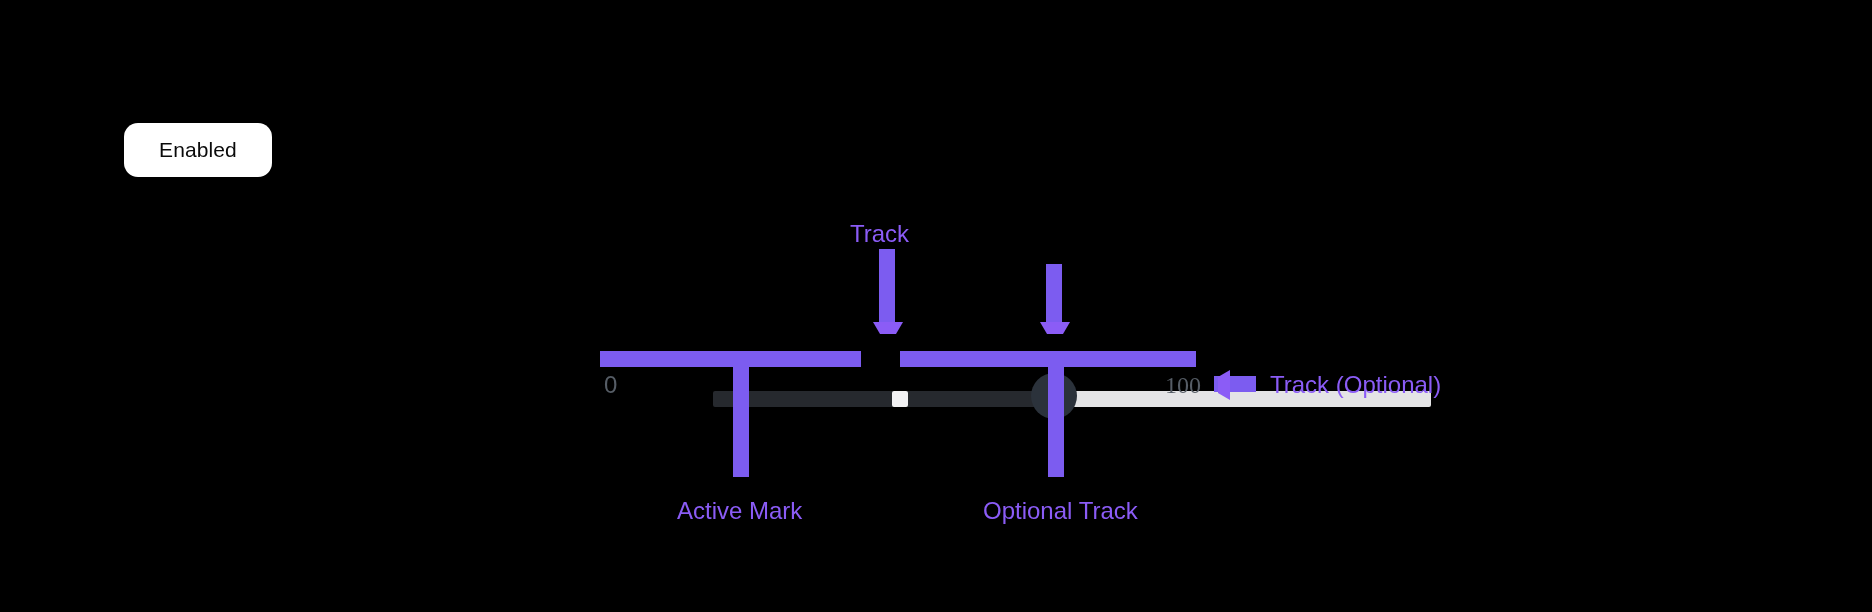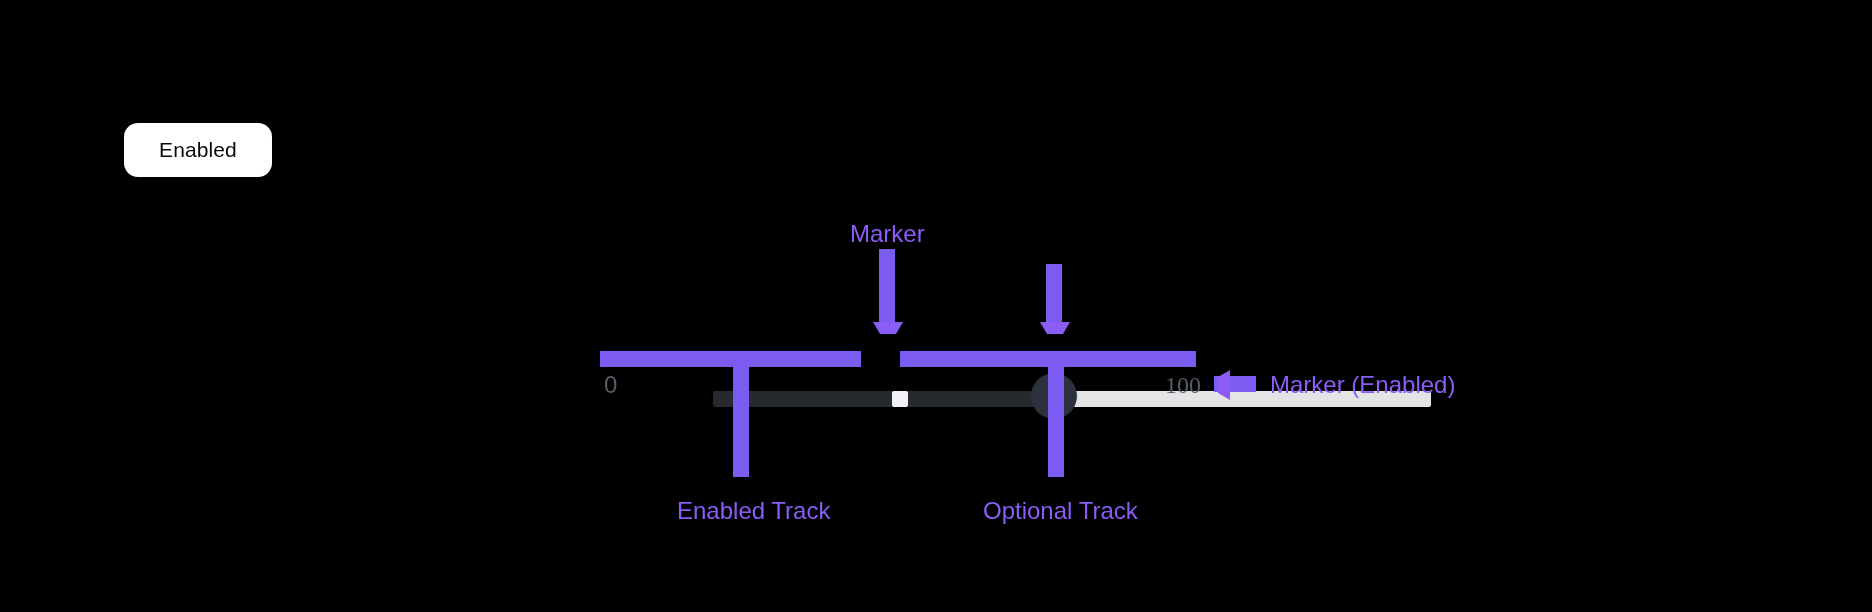--- a/index.html
+++ b/index.html
@@ -64,36 +64,36 @@
     <span>Enabled</span>
   </div>
 
   <div class="slider-wrap">
     <div class="track track-active"></div>
     <div class="track track-inactive"></div>
     <div class="tickmark" style="left:179px;"></div>
     <div class="handle" style="left:318px;"></div>
   </div>
 
-  <div class="ann-label" style="left:758px; top:130px;">Marker</div>
+  <div class="ann-label" style="left:758px; top:130px;">Track</div>
   <div class="vline" style="left:795px; top:165px; height:75px;"></div>
   <div class="arrow-down" style="left:789px; top:238px;"></div>
 
   <div class="vline" style="left:962px; top:180px; height:60px;"></div>
   <div class="arrow-down" style="left:956px; top:238px;"></div>
 
   <div class="hline" style="left:516px; top:267px; width:261px;"></div>
   <div class="hline" style="left:816px; top:267px; width:296px;"></div>
 
   <div class="vline" style="left:649px; top:267px; height:126px;"></div>
   <div class="vline" style="left:964px; top:267px; height:126px;"></div>
 
   <div class="val-label" style="left:512px; top:281px;">0</div>
   <div class="val-label" style="left:1073px; top:281px;font-family:Liberation Serif, serif;">100</div>
 
   <div class="hline" style="left:1130px; top:292px; width:42px;"></div>
   <div class="arrow-left" style="left:1118px; top:286px;"></div>
-  <div class="ann-label" style="left:1178px; top:281px;">Marker (Enabled)</div>
+  <div class="ann-label" style="left:1178px; top:281px;">Track (Optional)</div>
 
-  <div class="ann-label" style="left:585px; top:407px;">Enabled Track</div>
+  <div class="ann-label" style="left:585px; top:407px;">Active Mark</div>
   <div class="ann-label" style="left:891px; top:407px;">Optional Track</div>
 
 </div>
 
 </body></html>

